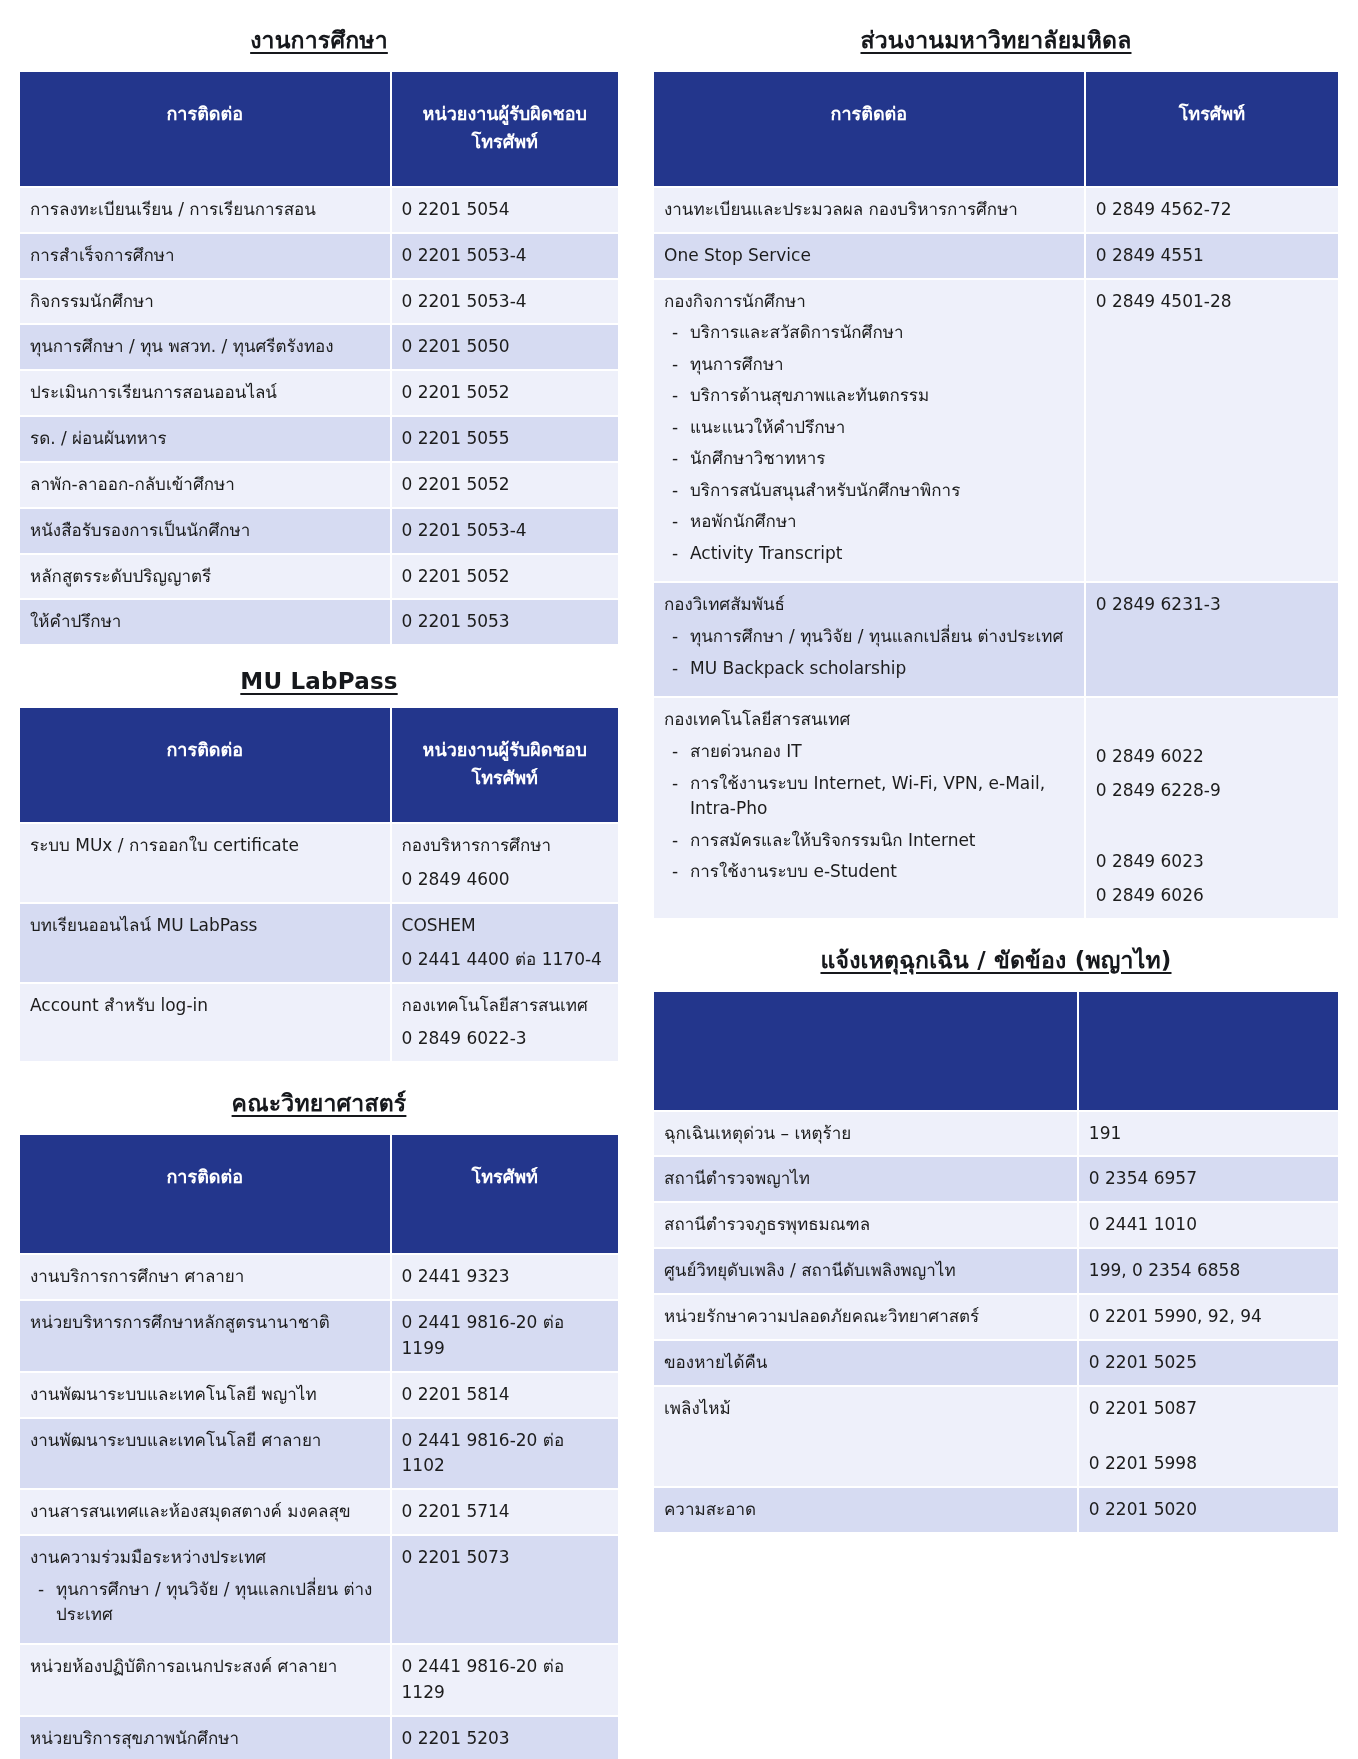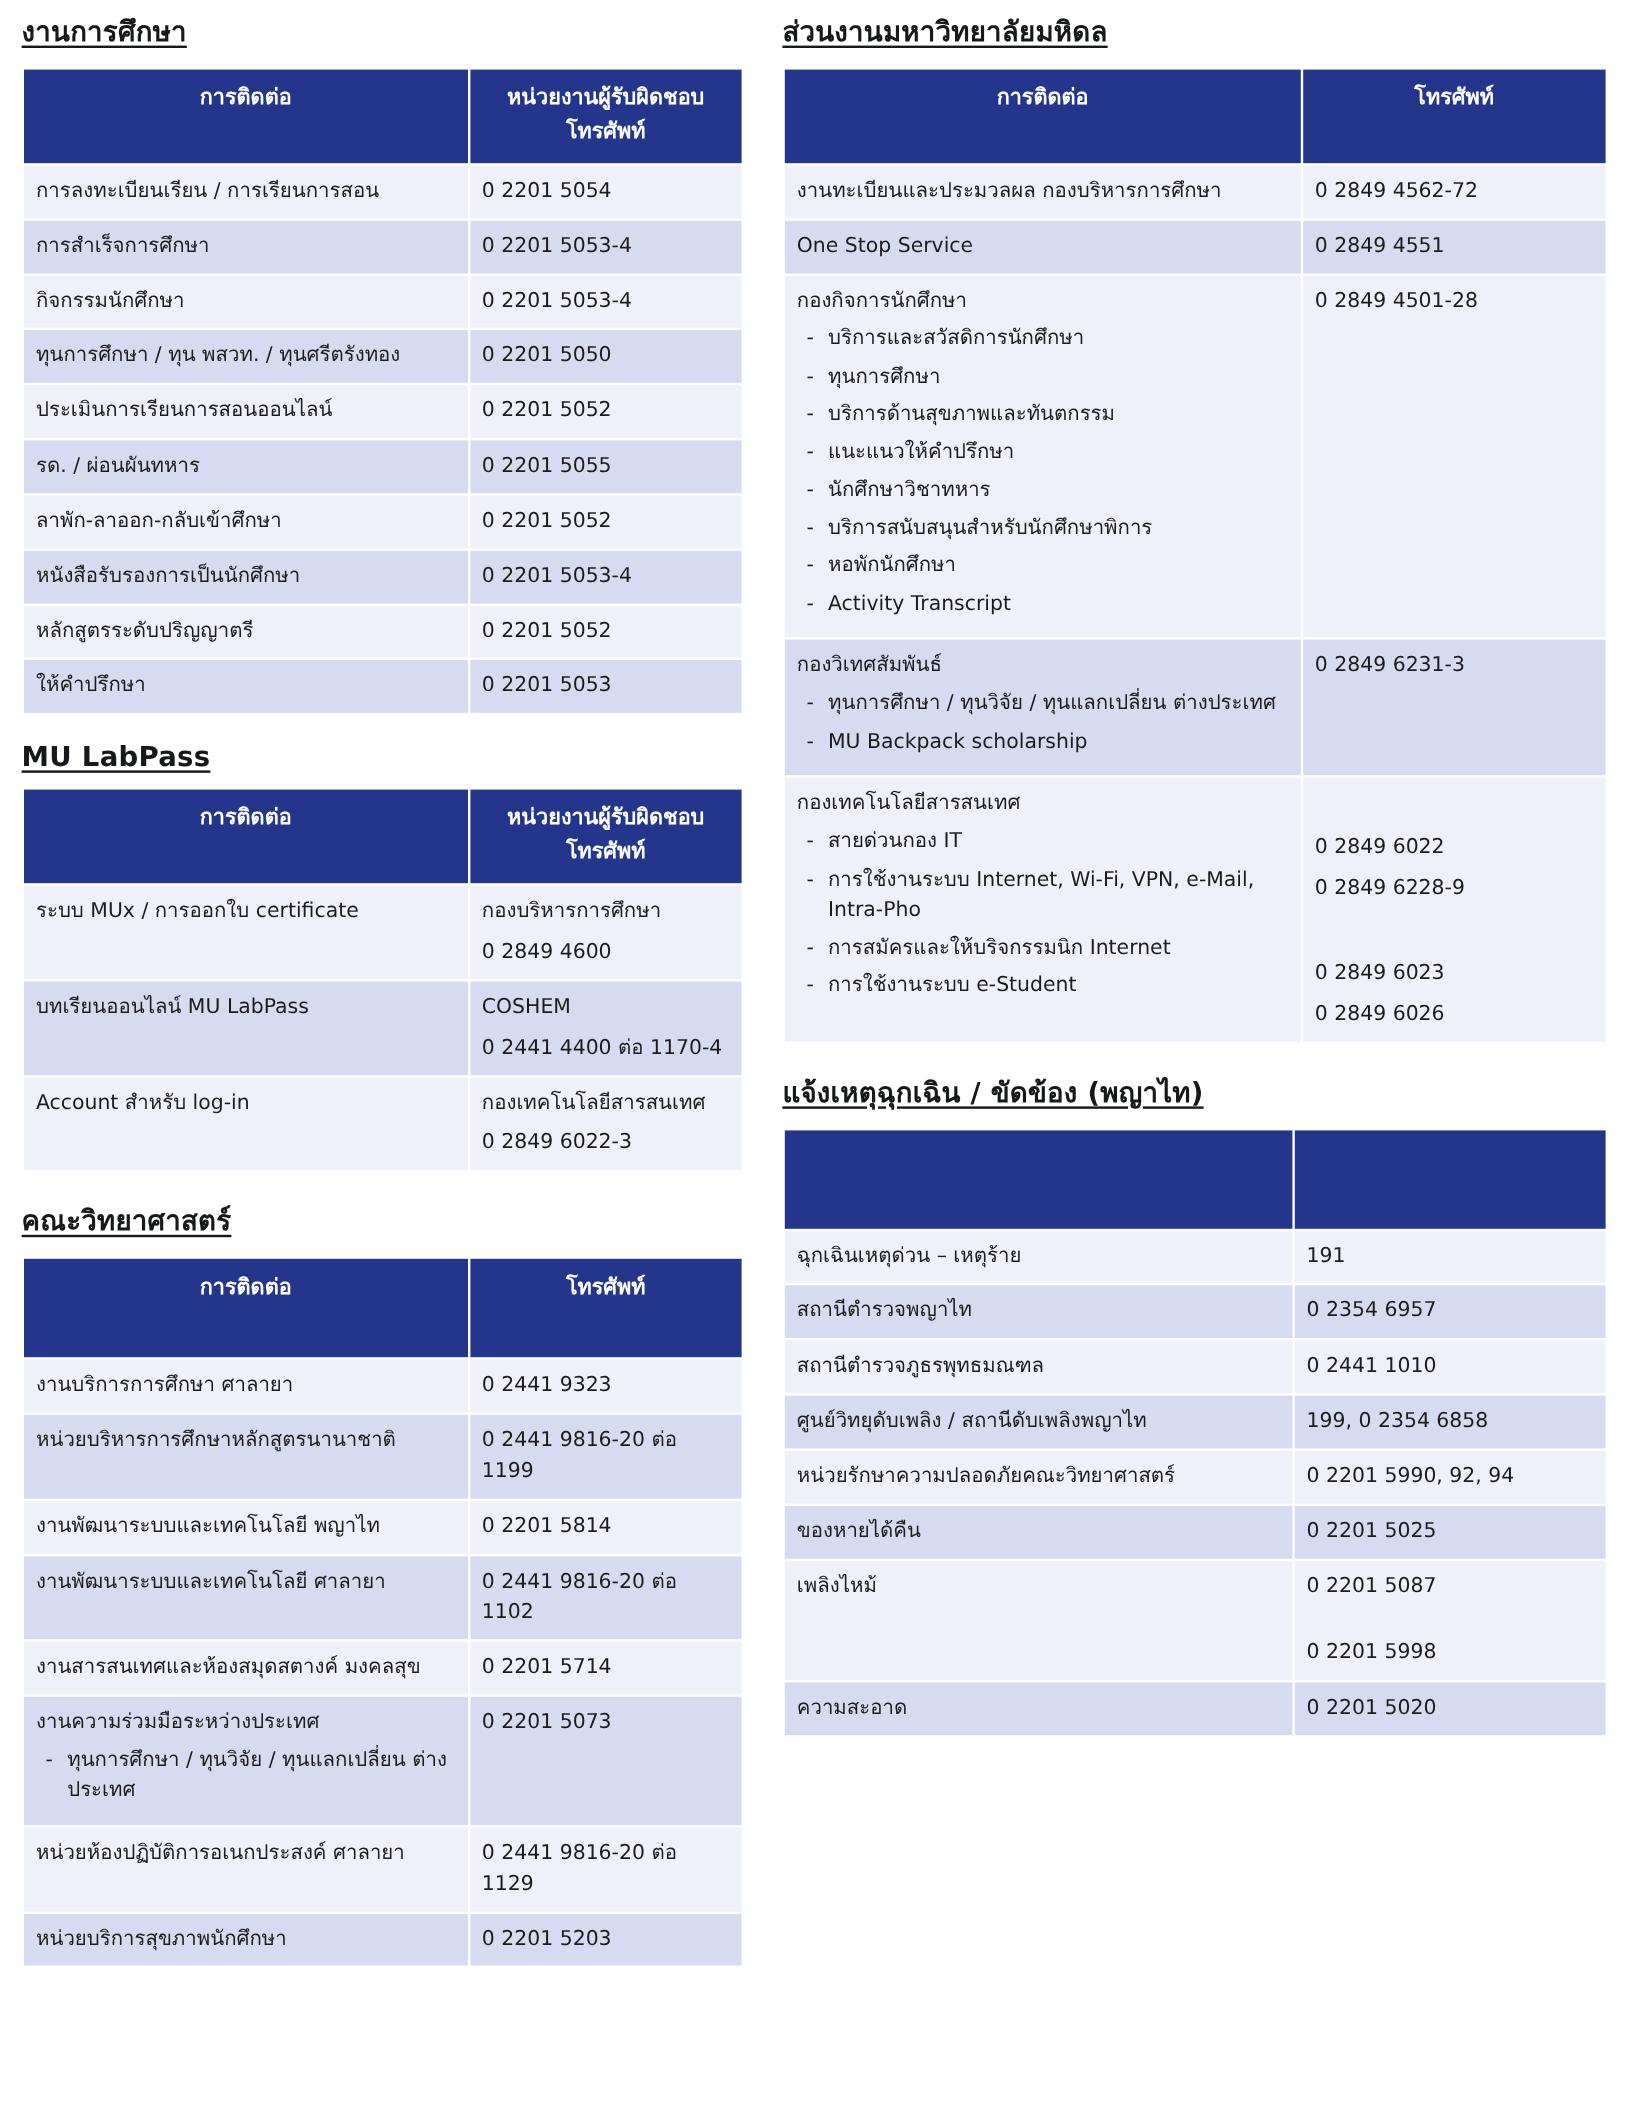--- a/index.html
+++ b/index.html
@@ -18,43 +18,44 @@
     display:flex;
     gap:0px;
   }
   .col{
     box-sizing:border-box;
   }
   .col-left{ width:640px; padding:0 20px 0 18px; }
   .col-right{ width:718px; padding:0 18px 0 12px; }
 
   .section-title{
+    text-align:center;
     font-size:23px;
     font-weight:bold;
     color:#16181c;
     text-decoration:underline;
     text-underline-offset:4px;
-    margin:8px 0 12px 0;
+    margin:22px 0 12px 0;
     letter-spacing:0.2px;
   }
   .spacer-title{ margin-top:22px; }
 
   table.tbl{
     width:100%;
     border-collapse:separate;
     border-spacing:2px 2px;
     table-layout:fixed;
   }
   table.tbl th{
     background:#23368c;
     color:#ffffff;
     font-size:18px;
     font-weight:bold;
     text-align:center;
-    padding:10px 8px;
+    padding:28px 8px;
     vertical-align:top;
     line-height:1.55;
   }
   table.tbl td{
     font-size:17px;
     padding:9px 10px;
     vertical-align:top;
     line-height:1.52;
     color:#1c1c1c;
   }

